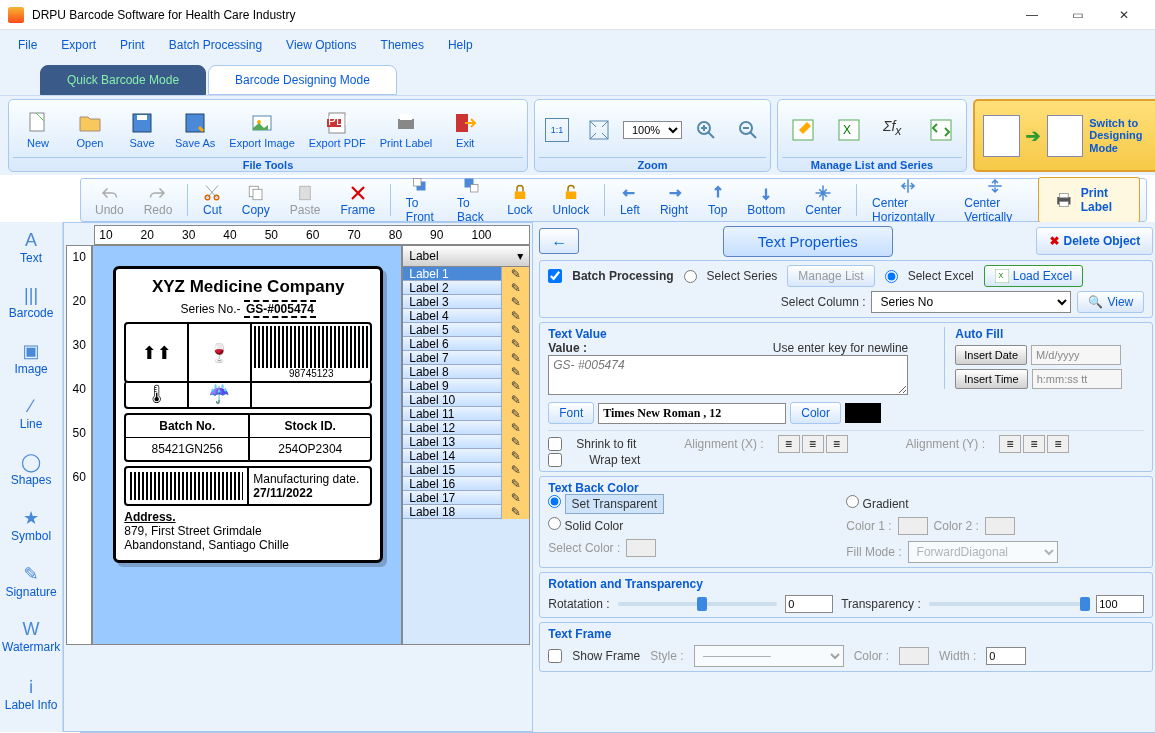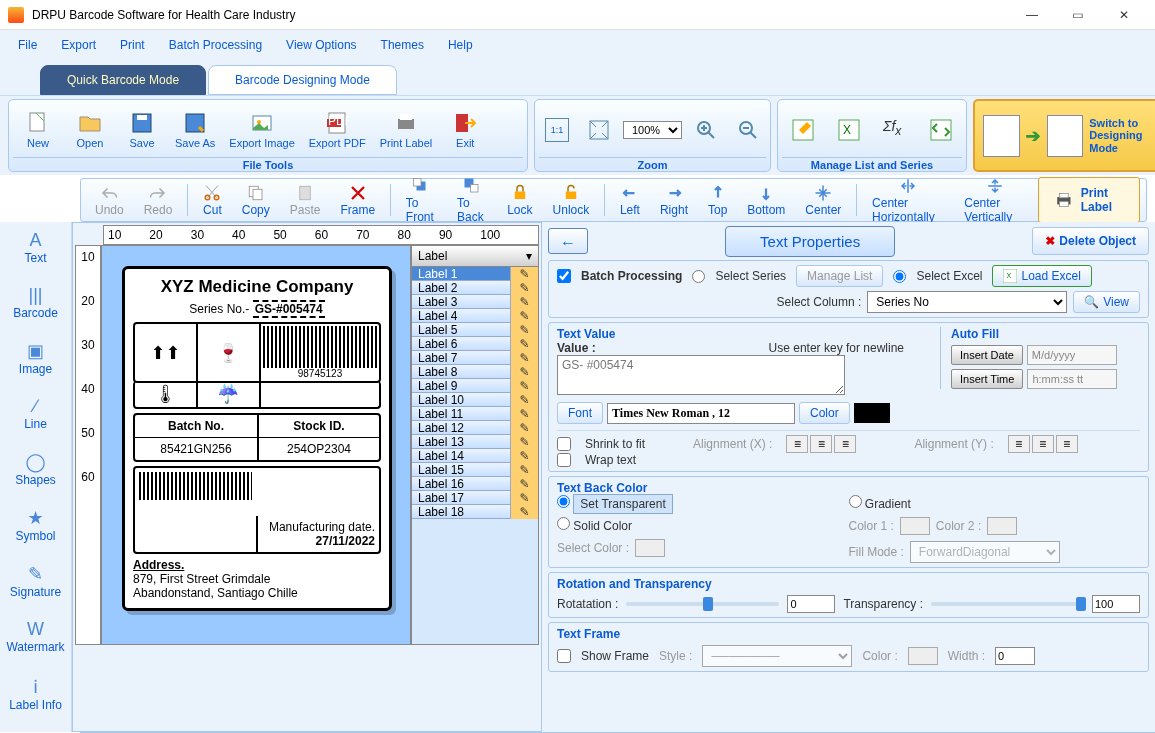--- a/index.html
+++ b/index.html
@@ -5,21 +5,21 @@
 * { box-sizing: border-box; margin: 0; padding: 0; font-family: "Segoe UI", Tahoma, sans-serif; font-size: 12px; }
 body { width: 1155px; height: 733px; overflow: hidden; background: #fff; }
 .titlebar { height: 30px; display: flex; align-items: center; padding: 0 8px; background: #fff; border-bottom: 1px solid #e0e0e0; }
 .titlebar .icon { width: 16px; height: 16px; margin-right: 8px; background: linear-gradient(#f7b733, #fc4a1a); border-radius: 2px; }
 .winctrl { margin-left: auto; display: flex; }
 .winctrl div { width: 46px; height: 30px; display: flex; align-items: center; justify-content: center; color: #333; cursor: pointer; }
 .menubar { height: 30px; display: flex; align-items: center; padding: 0 8px; background: #eaf2fb; gap: 4px; }
 .menubar span { color: #0a5bd3; padding: 4px 10px; border-radius: 3px; cursor: pointer; }
 .modetabs { height: 35px; display: flex; align-items: flex-end; padding: 0 40px; background: #eaf2fb; gap: 2px; }
 .tab { padding: 7px 26px; border-radius: 8px 8px 0 0; border: 1px solid #a9c8ef; background: #fff; color: #0a5bd3; cursor: pointer; }
-.tab.active { background: #3a5a8a; color: #fef9c3; border-color: #3a5a8a; text-align: center; }
+.tab.active { background: #3a5a8a; color: #86efac; border-color: #3a5a8a; text-align: center; }
 .ribbons { height: 80px; display: flex; padding: 3px 8px; background: #eaf2fb; gap: 6px; border-top: 1px solid #c8dbf2; }
 .rgroup { border: 1px solid #a9c8ef; border-radius: 5px; background: linear-gradient(#fafeff, #d8e8fb); display: flex; flex-direction: column; padding: 2px 4px; }
 .rgroup .items { flex: 1; display: flex; align-items: center; gap: 2px; }
 .rbtn { display: flex; flex-direction: column; align-items: center; justify-content: center; padding: 2px 6px; min-width: 50px; height: 55px; color: #0a5bd3; cursor: pointer; border-radius: 3px; }
 .rbtn svg, .rbtn .ic { width: 24px; height: 24px; }
 .rbtn span { font-size: 11px; margin-top: 2px; text-align: center; }
 .rgroup .title { text-align: center; font-size: 11px; color: #0a5bd3; font-weight: bold; border-top: 1px solid #a9c8ef; padding-top: 1px; }
 .zoomval { border: 1px solid #888; background: #fff; padding: 1px 4px; font-size: 11px; }
 .switch { border: 2px solid #e0a030; border-radius: 5px; background: linear-gradient(#ffe07a,#f6c947); display: flex; align-items: center; padding: 4px 8px; gap: 6px; color: #0a5bd3; font-weight: bold; cursor: pointer; }
 .switch .mini { width: 40px; height: 42px; border: 1px solid #88a; background: #fff; }
@@ -48,41 +48,41 @@
 .label .row > div + div { border-left: 2px solid #000; }
 .symb { font-size: 18px; }
 .bc { height: 42px; background: repeating-linear-gradient(90deg,#000,#000 2px,#fff 2px,#fff 4px); width: 100%; }
 .label .bcnum { font-size: 10px; text-align: right; }
 .label .tbl { border: 2px solid #000; border-radius: 4px; margin-top: 4px; display: grid; grid-template-columns: 1fr 1fr; grid-template-rows: auto auto; }
 .label .tbl div { padding: 4px 6px; text-align: center; font-size: 12px; }
 .label .tbl .hd { font-weight: bold; border-bottom: 1px solid #000; }
 .label .tbl div:nth-child(even) { border-left: 2px solid #000; }
 .label .row2 { display: flex; border: 2px solid #000; border-radius: 4px; }
 .label .row2 > div { flex: 1; padding: 4px; }
-.label .row2 > div + div { border-left: 2px solid #000; text-align: right; font-size: 11px; margin-top: 48px; }
+.label .row2 > div + div { border-left: 2px solid #000; text-align: left; font-size: 11px; }
 .label .addr { font-size: 12px; margin-top: 4px; }
 .label .addr b { text-decoration: underline; }
 .labellist { flex: 1; background: #d6e8fc; border: 1px solid #888; overflow: hidden; }
 .labellist .hdr { background: linear-gradient(#fff,#d0d0d0); border-bottom: 1px solid #888; padding: 3px 6px; font-size: 11px; display: flex; }
 .labellist .li { display: flex; align-items: center; background: linear-gradient(#eaf4ff,#c6dfff); border-bottom: 1px solid #9ac; height: 14px; font-size: 11px; cursor: pointer; }
 .labellist .li.sel { background: #4a88d8; color: #fff; }
 .labellist .li .nm { flex: 1; padding: 0 6px; }
 .labellist .li .pen { width: 28px; border-left: 1px solid #9ac; text-align: center; background: #ffd070; color: #333; }
 .props { flex: 1; background: #eaf2fb; display: flex; flex-direction: column; padding: 4px 6px 0 6px; gap: 4px; }
 .ptoprow { display: flex; align-items: center; gap: 6px; height: 30px; }
 .backbtn { width: 40px; height: 26px; border: 1px solid #5b85c0; border-radius: 3px; background: linear-gradient(#fff,#d8e8fb); display: flex; align-items: center; justify-content: center; color: #0a72d8; font-size: 16px; cursor: pointer; }
 .ptab { margin: 0 auto; padding: 6px 34px; background: linear-gradient(#eaf4ff,#c6dfff); border: 1px solid #5b85c0; border-radius: 4px; color: #0a5bd3; font-size: 15px; }
 .redclose { color: #d00; font-weight: bold; margin-right: -2px; }
 .delobj { border: 1px solid #a9c8ef; background: linear-gradient(#fff,#d8e8fb); padding: 6px 12px; border-radius: 3px; color: #0a5bd3; font-weight: bold; display: flex; align-items: center; gap: 6px; cursor: pointer; }
 .section { border: 1px solid #a9c8ef; border-radius: 3px; background: #eaf2fb; padding: 4px 8px; }
 .sectitle { font-weight: bold; color: #0a5bd3; font-size: 12px; }
 .batchrow { display: flex; align-items: center; gap: 10px; }
 .chk { width: 14px; height: 14px; }
 input[type=text], select, .txtar { border: 1px solid #888; background: #fff; font-size: 12px; padding: 2px 4px; }
-.txtar { height: 40px; width: 288px; color: #777; }
+.txtar { height: 40px; width: 360px; color: #777; font-style: italic; }
 .btn { border: 1px solid #a9c8ef; background: linear-gradient(#fff,#d8e8fb); padding: 3px 10px; border-radius: 3px; color: #0a5bd3; cursor: pointer; font-size: 12px; display: inline-flex; align-items: center; gap: 4px; }
 .colbox { width: 36px; height: 20px; border: 1px solid #000; background: #000; }
 .afill { display: inline-flex; gap: 4px; }
 .afillbtn { border: 1px solid #8a8a8a; background: linear-gradient(#fff,#d0d0d0); padding: 3px 8px; border-radius: 2px; font-size: 11px; cursor: pointer; }
 .afillfield { width: 90px; border: 1px solid #aaa; background: #f6f6f6; padding: 3px 4px; font-size: 11px; color: #888; }
 .radio { width: 13px; height: 13px; }
 .alignbtns { display: inline-flex; gap: 2px; }
 .alignbtns div { width: 22px; height: 18px; border: 1px solid #aaa; background: #f0f0f0; display: flex; align-items: center; justify-content: center; }
 .slider { flex: 1; height: 4px; background: #cde; border-radius: 2px; position: relative; }
 .slider .thumb { position: absolute; top: -5px; width: 10px; height: 14px; background: #3a88e0; border-radius: 2px; }
@@ -644,21 +644,21 @@
               <div>≡</div>
             </div>
         <span style="width:30px"></span>
         <label class="grey">Alignment (Y) :</label>
         <div class="alignbtns">
               <div>≡</div>
               <div>≡</div>
               <div>≡</div>
             </div>
       </div>
-      <div style="display:flex;align-items:flex-start;gap:14px">
+      <div style="display:flex;align-items:flex-start;gap:27px">
         <input type="checkbox" class="chk" style="">
             <label>Wrap text</label>
       </div>
     </div>
 
     <div class="section">
       <div class="sectitle">Text Back Color</div>
       <div style="display:flex">
         <div style="flex:1">
           <div><input type="radio" class="radio" checked="" style=""> <label style="background:#cfe3fb;padding:2px 6px;border:1px solid #8ac">Set Transparent</label></div>

